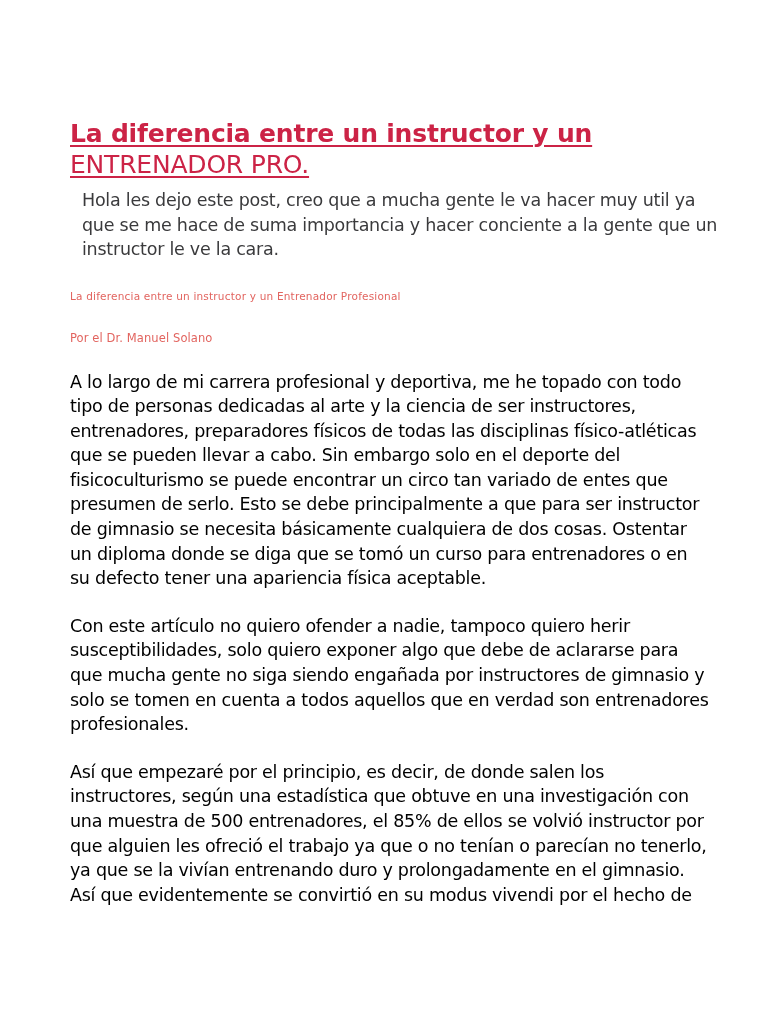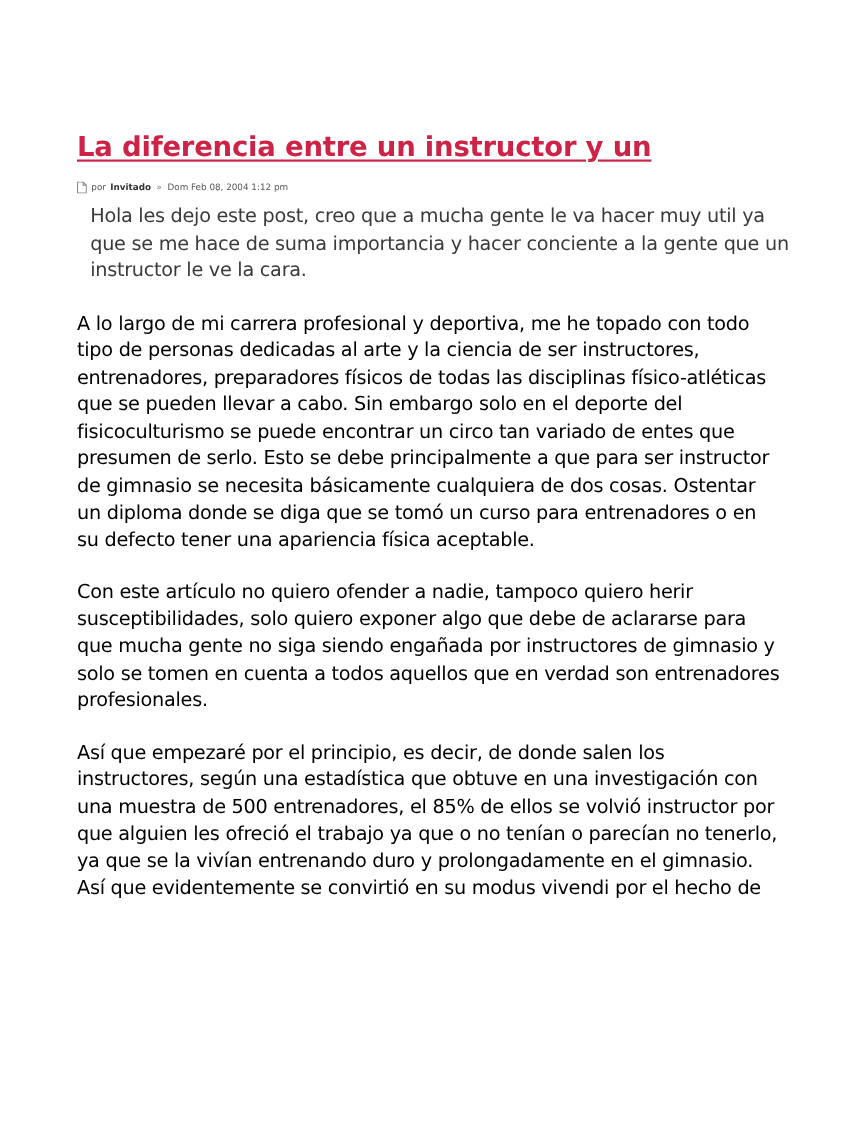--- a/index.html
+++ b/index.html
@@ -147,38 +147,28 @@
     max-height: 148px;
     overflow: hidden;
   }
 </style>
 </head>
 <body>
 
 <div class="page">
   <div class="content">
 
-    <h1 class="post-title"><span class="title-line-1">La diferencia entre un instructor y un </span><br></h1>
+    <h1 class="post-title"><span class="title-line-1">La diferencia entre un instructor y un </span><br><span class="title-line-2">ENTRENADOR PRO.</span></h1>
 
-    <div class="byline">
-      <span class="doc-icon">
-        <svg width="9" height="11" viewBox="0 0 9 11" xmlns="http://www.w3.org/2000/svg">
-          <path d="M0.5 0.5 H5.6 L8.5 3.3 V10.5 H0.5 Z" fill="#ffffff" stroke="#8a8a8e" stroke-width="1"></path>
-          <path d="M5.6 0.5 V3.3 H8.5" fill="none" stroke="#8a8a8e" stroke-width="1"></path>
-        </svg>
-      </span>
-      <span>por </span>
-      <span class="author">Invitado</span>
-      <span class="sep"> » </span>
-      <span>Dom Feb 08, 2004 1:12 pm</span>
-    </div>
 
     <p class="intro">Hola les dejo este post, creo que a mucha gente le va hacer muy util ya que se me hace de suma importancia y hacer conciente a la gente que un instructor le ve la cara.</p>
 
+    <p class="red-line-a">La diferencia entre un instructor y un Entrenador Profesional</p>
 
+    <p class="red-line-b">Por el Dr. Manuel Solano</p>
 
     <p class="body-para first-body">A lo largo de mi carrera profesional y deportiva, me he topado con todo tipo de personas dedicadas al arte y la ciencia de ser instructores, entrenadores, preparadores físicos de todas las disciplinas físico-atléticas que se pueden llevar a cabo. Sin embargo solo en el deporte del fisicoculturismo se puede encontrar un circo tan variado de entes que presumen de serlo. Esto se debe principalmente a que para ser instructor de gimnasio se necesita básicamente cualquiera de dos cosas. Ostentar un diploma donde se diga que se tomó un curso para entrenadores o en su defecto tener una apariencia física aceptable.</p>
 
     <p class="body-para">Con este artículo no quiero ofender a nadie, tampoco quiero herir susceptibilidades, solo quiero exponer algo que debe de aclararse para que mucha gente no siga siendo engañada por instructores de gimnasio y solo se tomen en cuenta a todos aquellos que en verdad son entrenadores profesionales.</p>
 
     <p class="body-para clipped">Así que empezaré por el principio, es decir, de donde salen los instructores, según una estadística que obtuve en una investigación con una muestra de 500 entrenadores, el 85% de ellos se volvió instructor por que alguien les ofreció el trabajo ya que o no tenían o parecían no tenerlo, ya que se la vivían entrenando duro y prolongadamente en el gimnasio. Así que evidentemente se convirtió en su modus vivendi por el hecho de gustarle mucho el gimnasio y no por que supieran algo del mismo. Siguiendo esta misma línea nos damos cuenta que dentro de ese 85% mencionado están todos los que</p>
 
   </div>
 </div>
 

